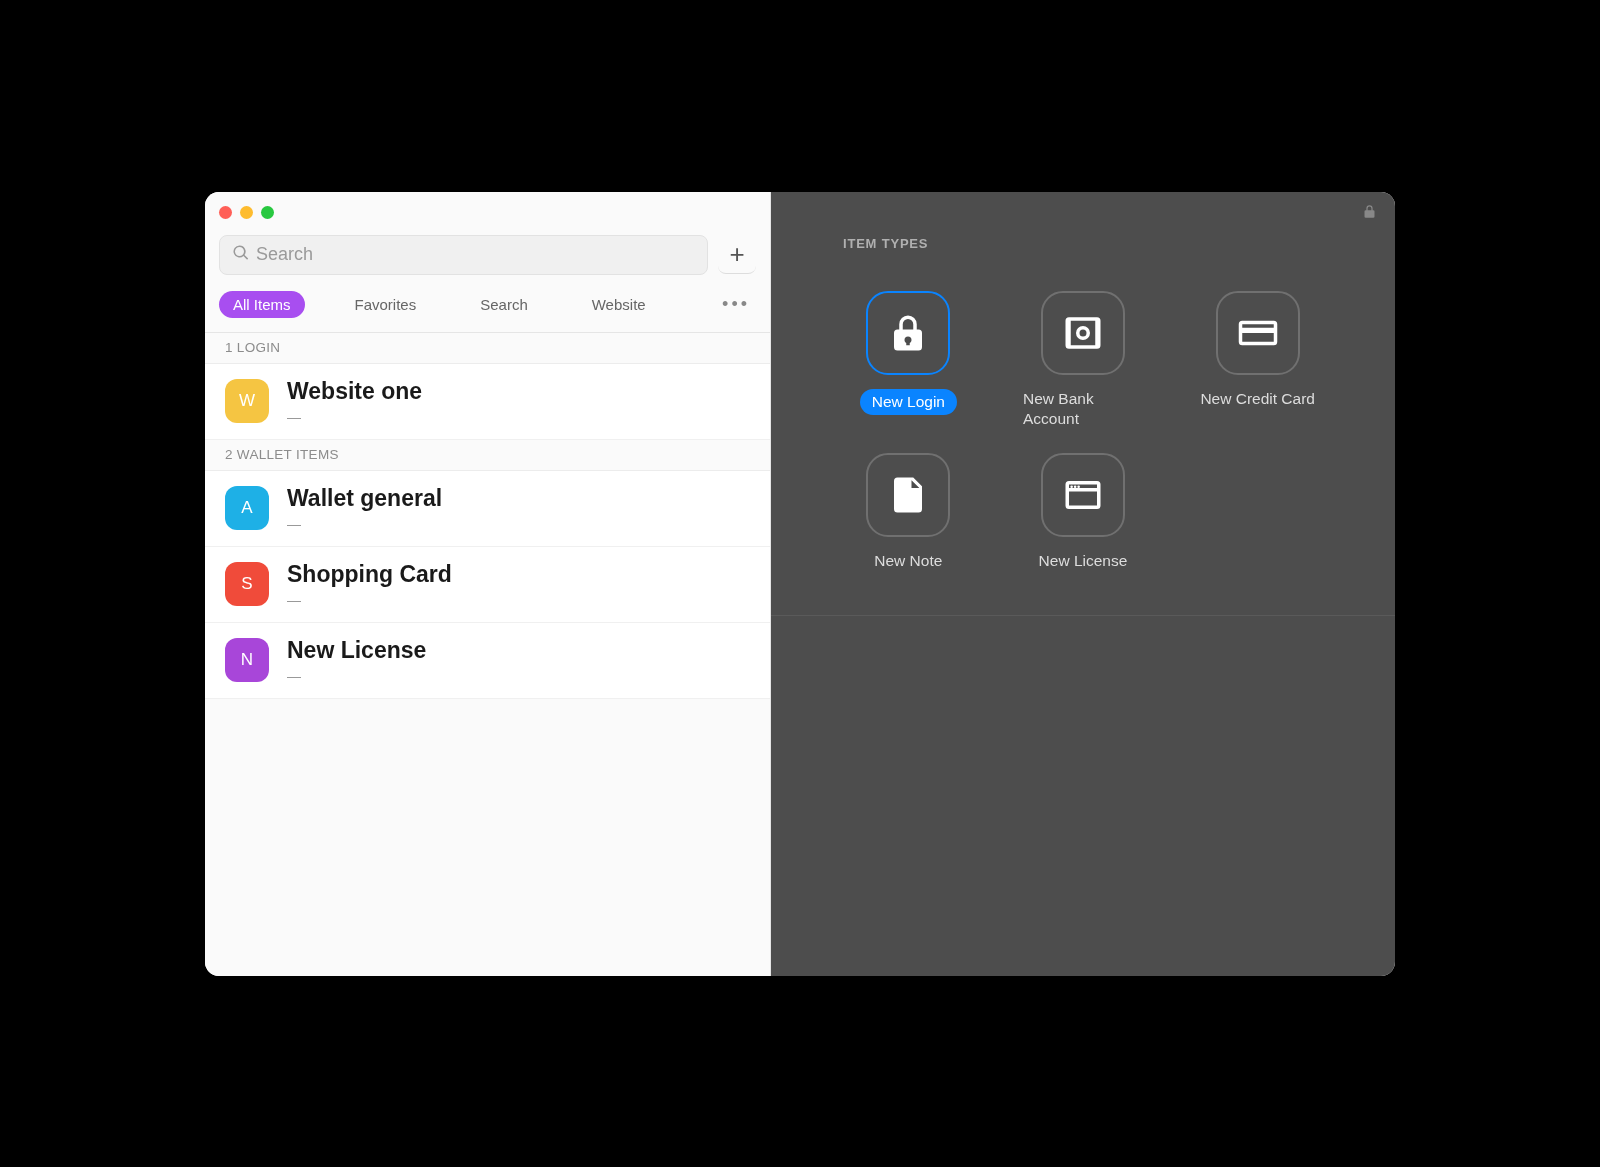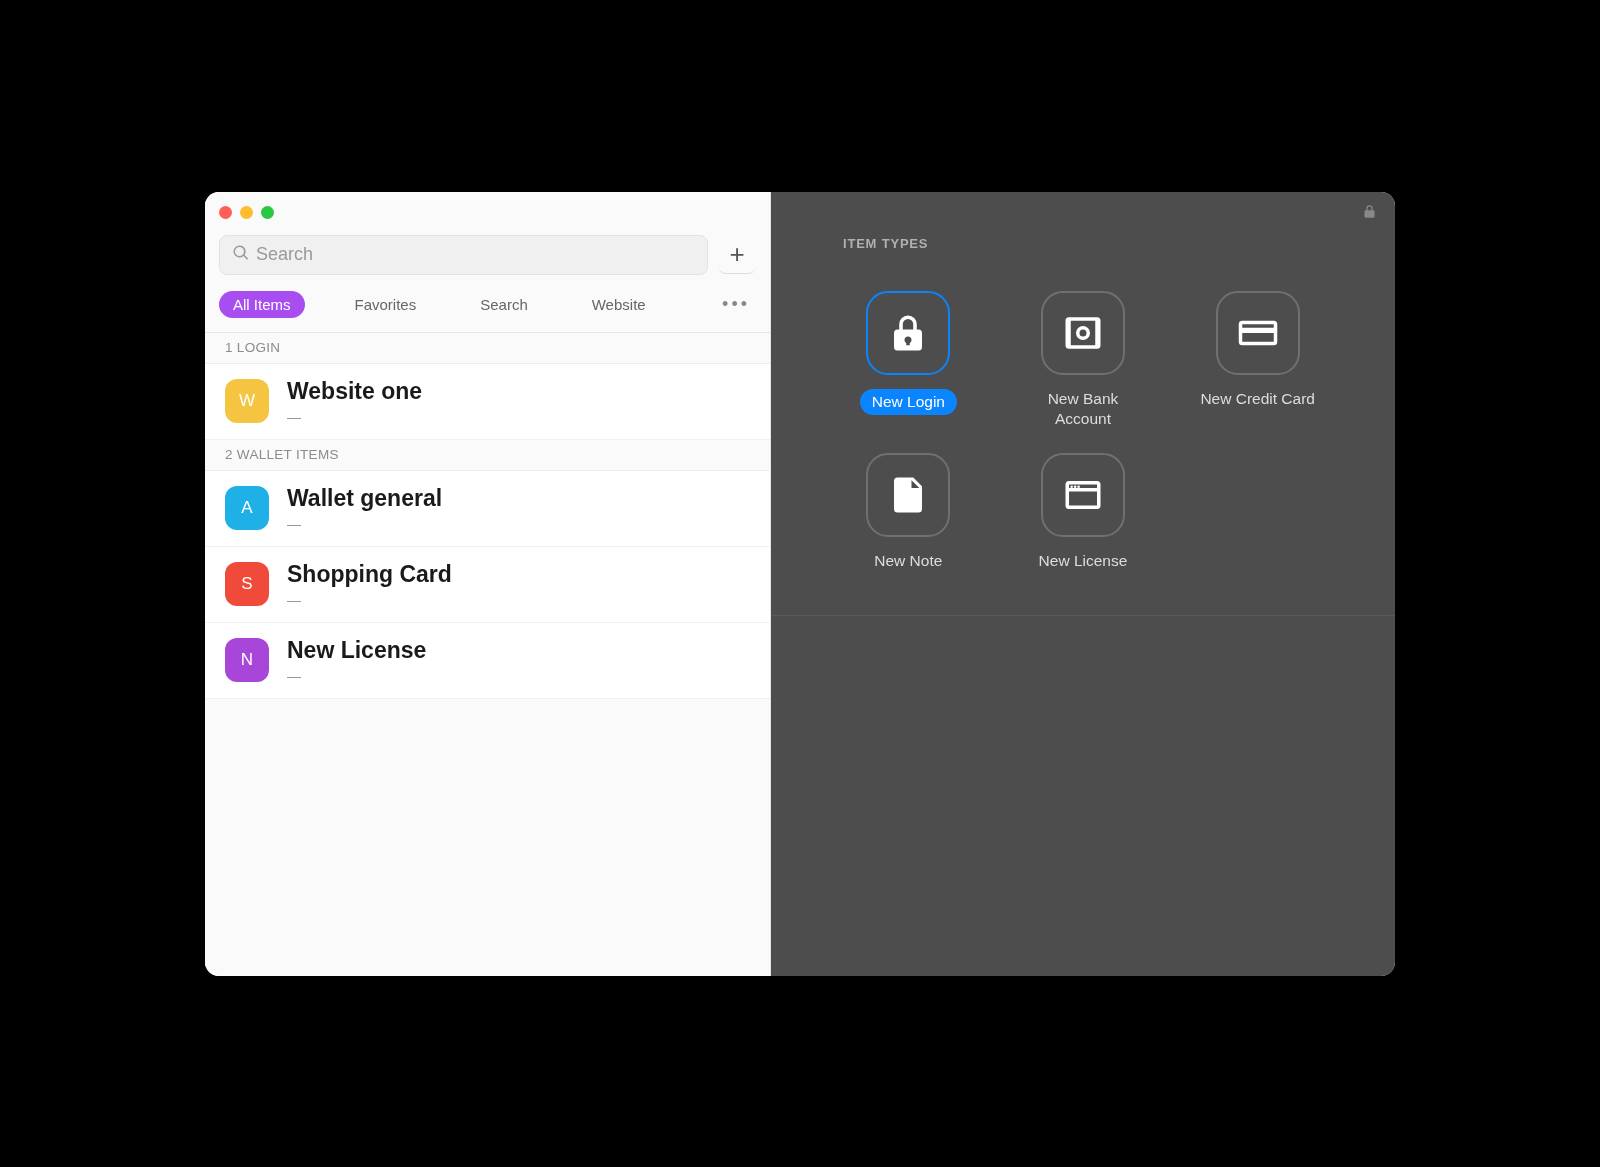--- a/index.html
+++ b/index.html
@@ -27,21 +27,21 @@
 .item-sub { font-size: 14px; color: #999; }
 .main { flex: 1; background: #4d4d4d; color: #ddd; position: relative; }
 .lockrow { position: absolute; top: 12px; right: 18px; color: #888; }
 .lockrow svg { width: 15px; height: 15px; fill: #888; }
 .types-hdr { padding: 44px 30px 18px; font-size: 13px; font-weight: 600; color: #b0b0b0; letter-spacing: 0.8px; margin-left: 42px; }
 .grid { display: grid; grid-template-columns: repeat(3, 1fr); column-gap: 0; row-gap: 24px; padding: 22px 50px 44px; border-bottom: 1px solid #5a5a5a; }
 .tile { display: flex; flex-direction: column; align-items: center; gap: 14px; cursor: pointer; }
 .tilebox { width: 84px; height: 84px; border: 2px solid #707070; border-radius: 22px; display: flex; align-items: center; justify-content: center; }
 .tilebox.sel { border-color: #0a84ff; }
 .tilebox svg { width: 42px; height: 42px; fill: #fff; }
-.tilelabel { font-size: 15.5px; color: #ddd; text-align: center; line-height: 1.3; max-width: 120px; }
+.tilelabel { font-size: 15.5px; color: #ddd; text-align: left; line-height: 1.3; max-width: 120px; }
 .tilelabel.sel { background: #0a84ff; color: #fff; padding: 3px 12px; border-radius: 999px; }
 </style>
 </head>
 <body>
 
 <div class="window">
   <div class="sidebar">
     <div class="titlebar">
       <div class="tl r"></div>
       <div class="tl y"></div>

